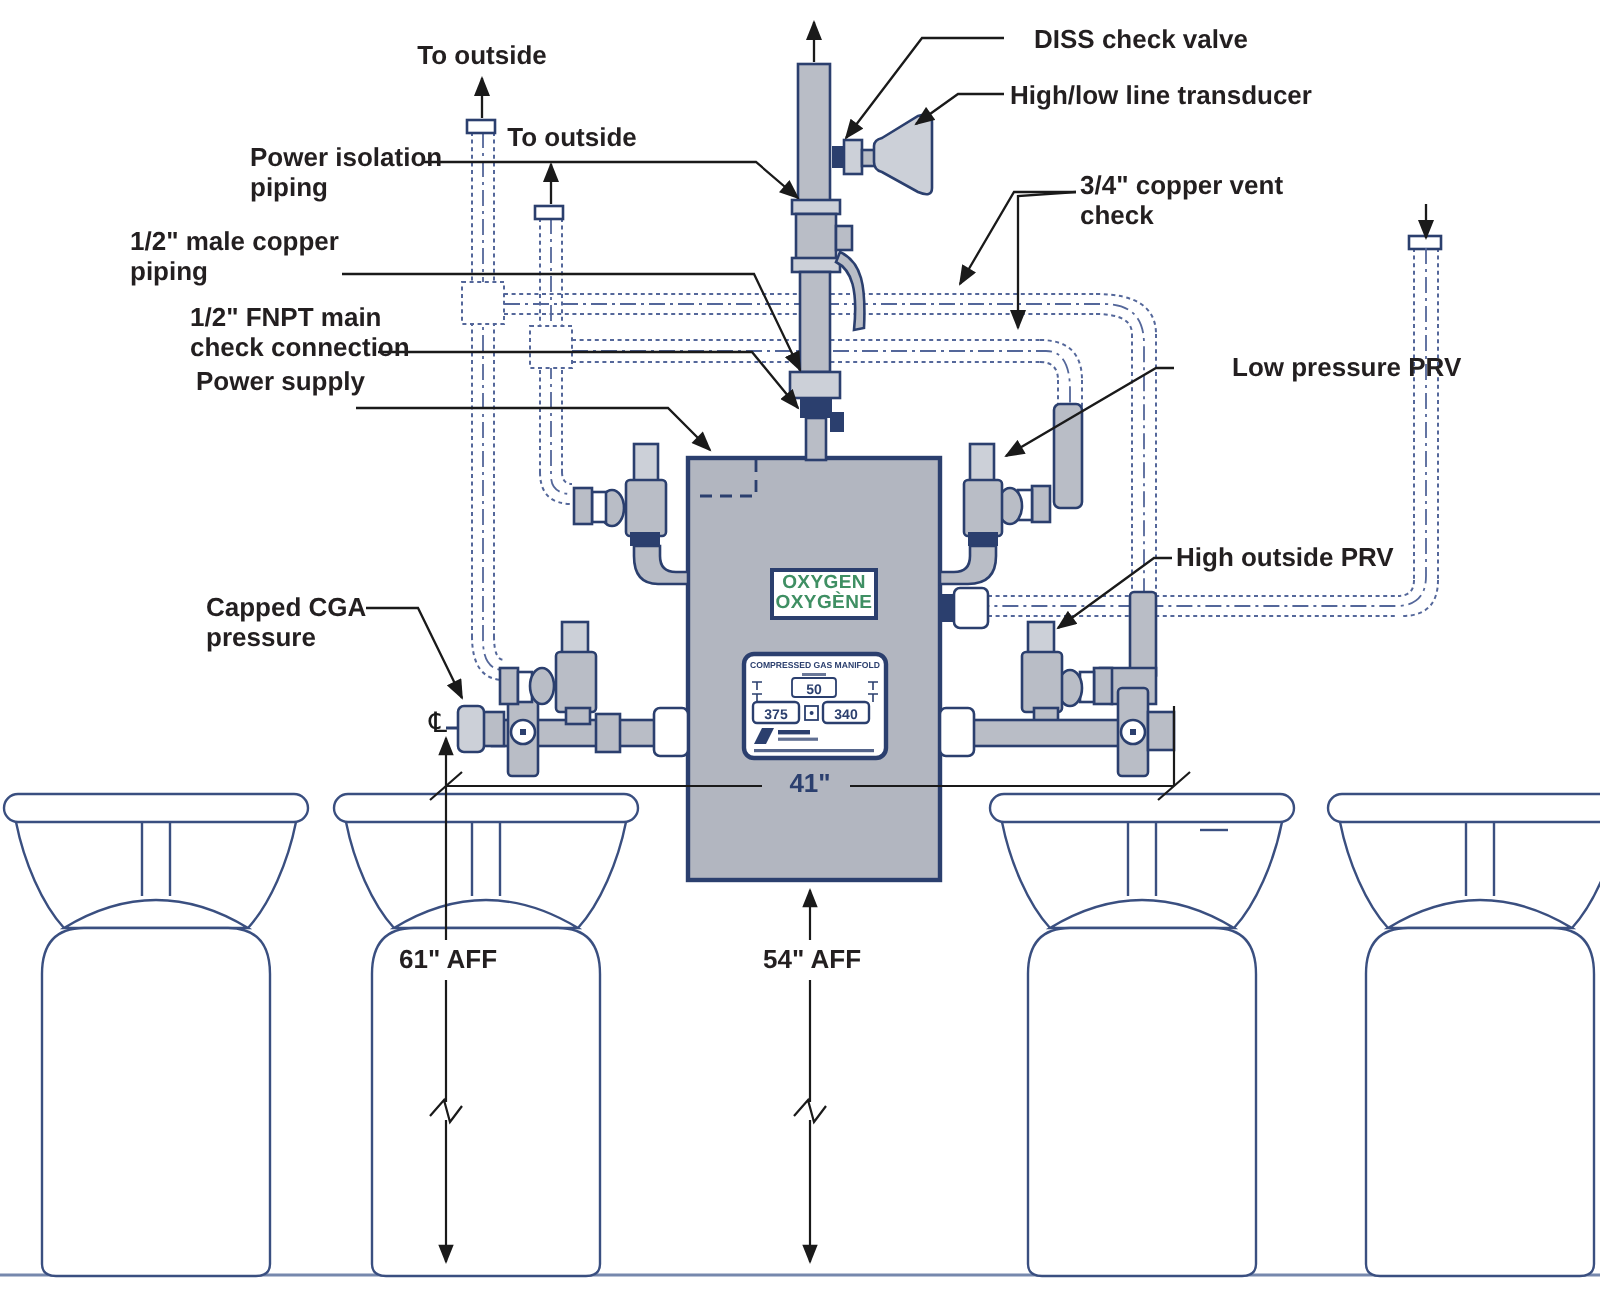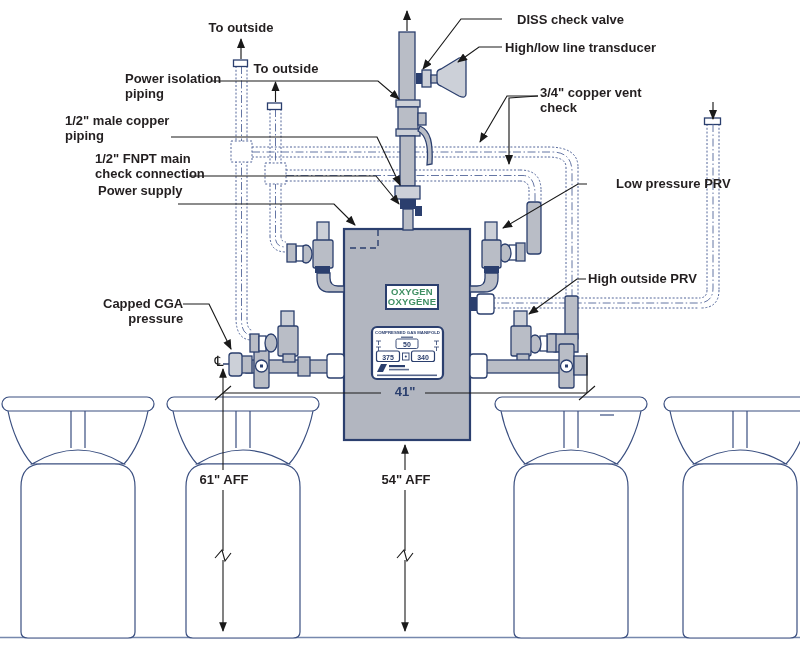--- a/index.html
+++ b/index.html
@@ -264,21 +264,21 @@
   <div>1/2" male copper</div>
   <div>piping</div>
 </div>
 <div class="lbl" style="left:95px;top:151px;">
   <div>1/2" FNPT main</div>
   <div>check connection</div>
 </div>
 <div class="lbl" style="left:98px;top:183px;">
   <span>Power supply</span>
 </div>
-<div class="lbl" style="left:103px;top:296px;text-align:right;">
+<div class="lbl" style="left:103px;top:296px;">
   <div>Capped CGA</div>
   <div>pressure</div>
 </div>
 <div class="lbl" style="left:505px;top:12px;margin-left:12px;">
   <span>DISS check valve</span>
 </div>
 <div class="lbl" style="left:505px;top:40px;">
   <span>High/low line transducer</span>
 </div>
 <div class="lbl" style="left:540px;top:85px;">

